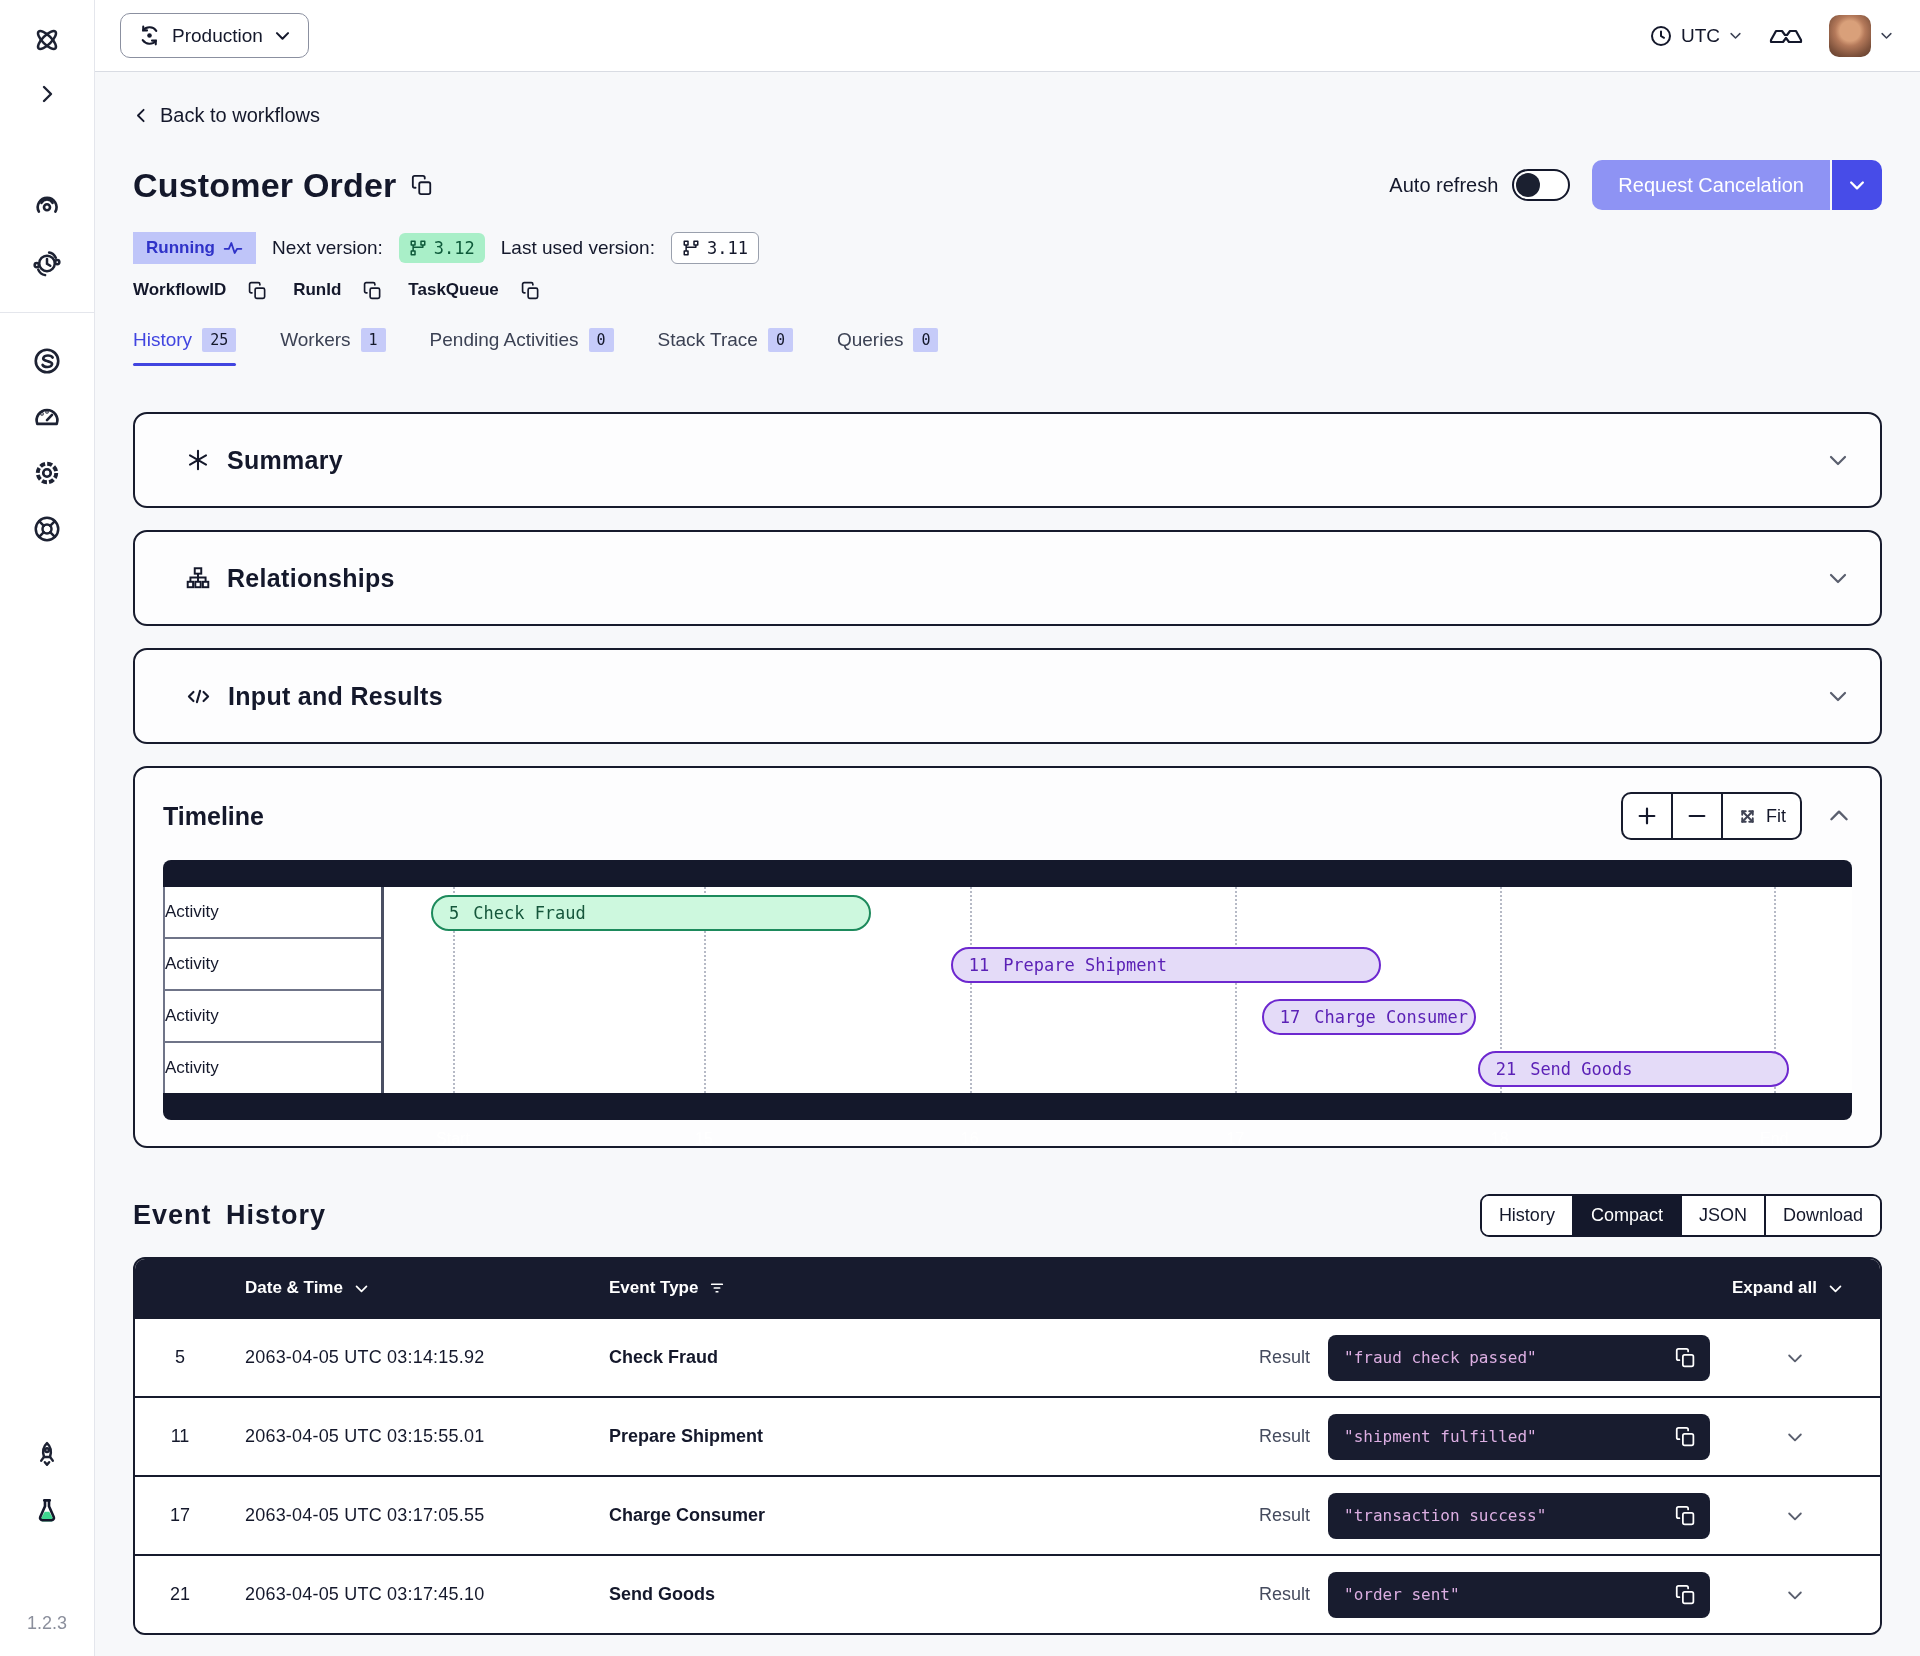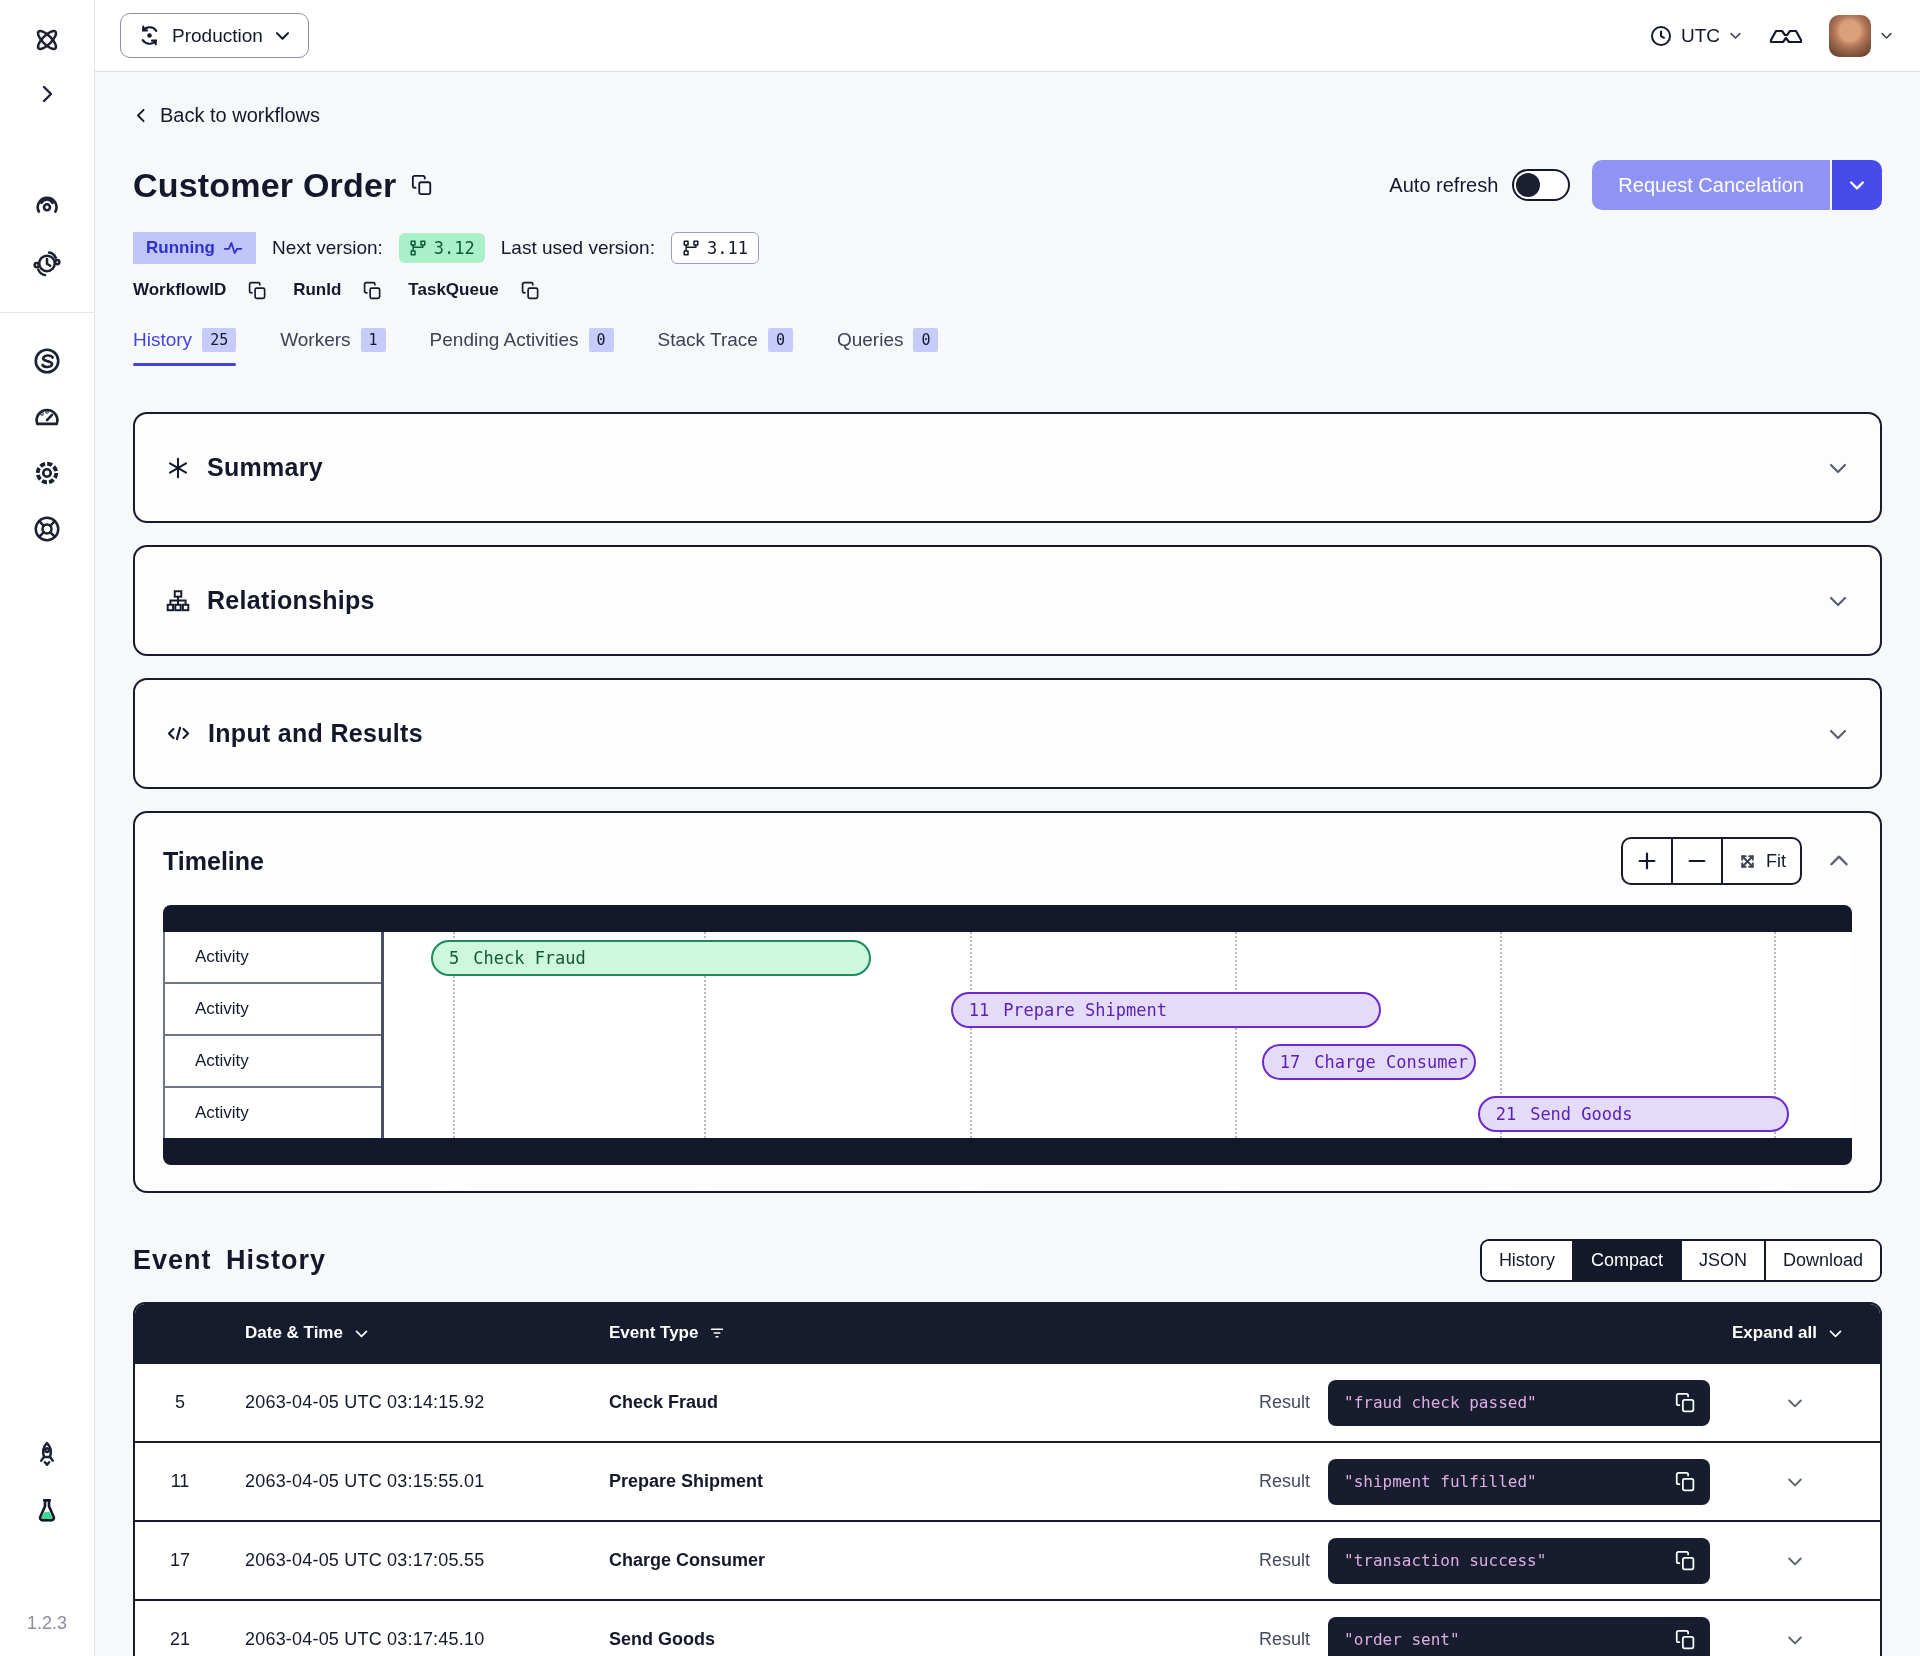--- a/index.html
+++ b/index.html
@@ -60,42 +60,42 @@
   
   .tabs { margin-top:28px; display:flex; gap:44px; }
   .tab { display:flex; align-items:center; gap:10px; font-size:19px; color:#3c4254; padding-bottom:14px; cursor:pointer; position:relative; }
   .tab .count { background:#c6cbf9; color:#14182b; font-size:15px; padding:3px 8px; border-radius:2px; }
   .tab.active { color:#4145e0; font-weight:500; }
   .tab.active::after { content:""; position:absolute; left:0; right:0; bottom:0; height:3px; background:#4145e0; border-radius:2px; }
 
   
   .card { background:#fdfdfe; border:2px solid #171b2d; border-radius:14px; margin-top:22px; }
   .card:first-of-type { margin-top:46px; }
-  .card-head { height:107px; display:flex; align-items:center; gap:16px; padding:0 30px; cursor:pointer; }
+  .card-head { height:92px; display:flex; align-items:center; gap:16px; padding:0 30px; cursor:pointer;margin-left:20px; }
   .card-title { font-size:25px; font-weight:600; letter-spacing:.3px; flex:1; }
   .chev { color:#5a5f6e; }
 
   
   .timeline-card { padding:24px 28px 26px; }
   .tl-head { display:flex; align-items:center; justify-content:space-between; margin-bottom:20px; }
   .tl-title { font-size:25px; font-weight:600; }
   .tl-controls { display:flex; align-items:center; gap:24px; }
   .zoom-group { display:flex; border:2px solid #171b2d; border-radius:10px; overflow:hidden; background:#fff; }
   .zoom-btn { width:50px; height:44px; display:flex; align-items:center; justify-content:center; cursor:pointer; border-right:2px solid #171b2d; color:#14182b; }
   .zoom-btn.fit { width:auto; padding:0 14px; gap:8px; border-right:none; font-size:18px; font-weight:500; }
   .tl-collapse { cursor:pointer; color:#5a5f6e; }
 
   .tl-axis { position:relative; height:27px; background:#14182b; }
   .tl-axis.top { border-radius:8px 8px 0 0; }
   .tl-axis.bottom { border-radius:0 0 8px 8px; }
   .tl-axis-inner { position:absolute; left:221px; right:0; top:0; bottom:0; }
   .tl-tick { position:absolute; transform:translateX(-50%); color:#fff; font-size:16px; line-height:27px;margin-top:32px; }
   .tl-body { display:flex; height:206px; }
   .tl-labels { width:221px; flex-shrink:0; border-left:2px solid #6f7488; border-right:3px solid #4a4f63; }
-  .tl-label-cell { height:52px; display:flex; align-items:center; padding-left:30px; font-size:17px; background:#fff; border-bottom:2px solid #6f7488; }
+  .tl-label-cell { height:52px; display:flex; align-items:center; padding-left:0; font-size:17px; background:#fff; border-bottom:2px solid #6f7488; }
   .tl-label-cell:last-child { height:50px; border-bottom:none; }
   .tl-plot { position:relative; flex:1; background:#fff; }
   .tl-gridlayer { position:absolute; inset:0; }
   .tl-gridline { position:absolute; top:0; bottom:0; width:0; border-left:2px dotted #b6bac6; }
   .tl-row { position:relative; height:52px; }
   .tl-row:last-child { height:50px; }
   .tl-bar { position:absolute; top:8px; height:36px; border-radius:18px; display:flex; align-items:center; gap:14px; padding:0 16px; font-size:17px; white-space:nowrap; cursor:pointer; }
   .bar-green { background:#cdf8de; border:2px solid #1d8a5c; color:#15563b; }
   .bar-purple { background:#e4dbf8; border:2px solid #6d28cf; color:#5b21b6; }
   .tl-bar .bar-id { font-weight:400; }

